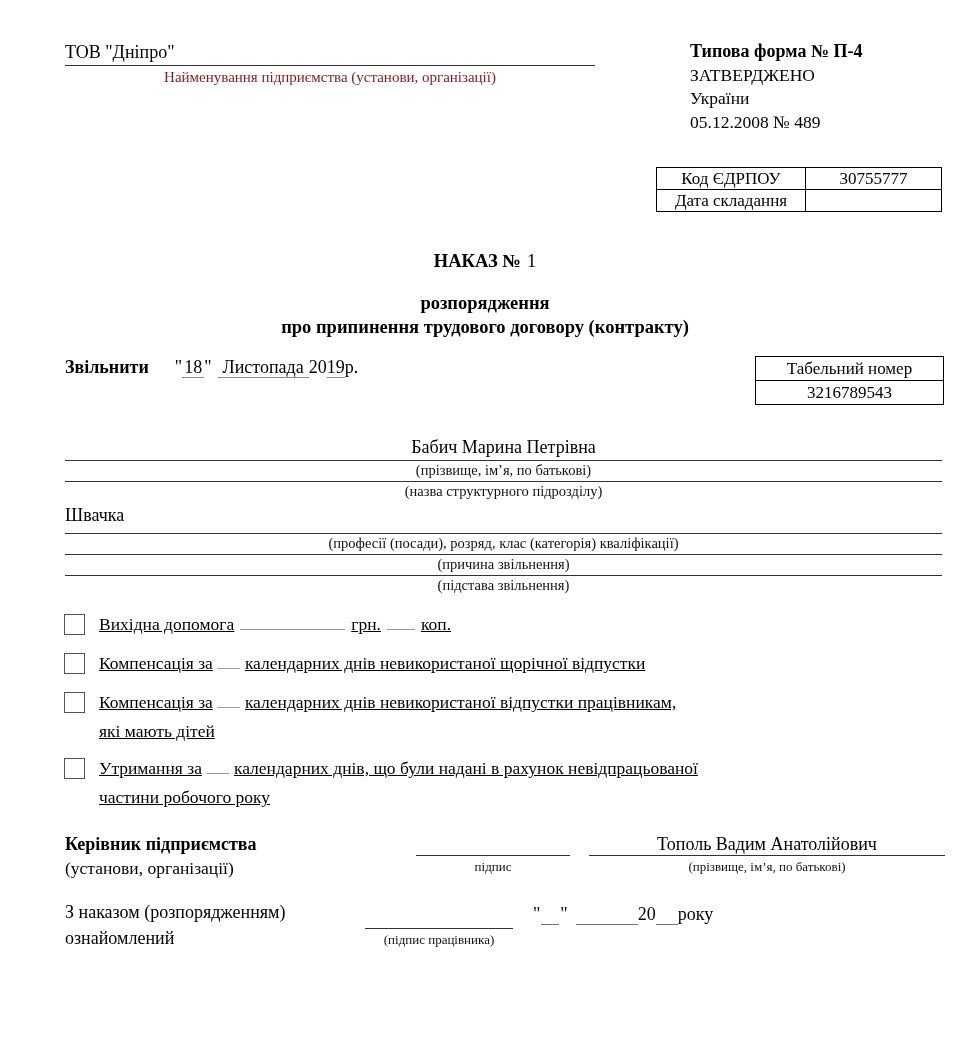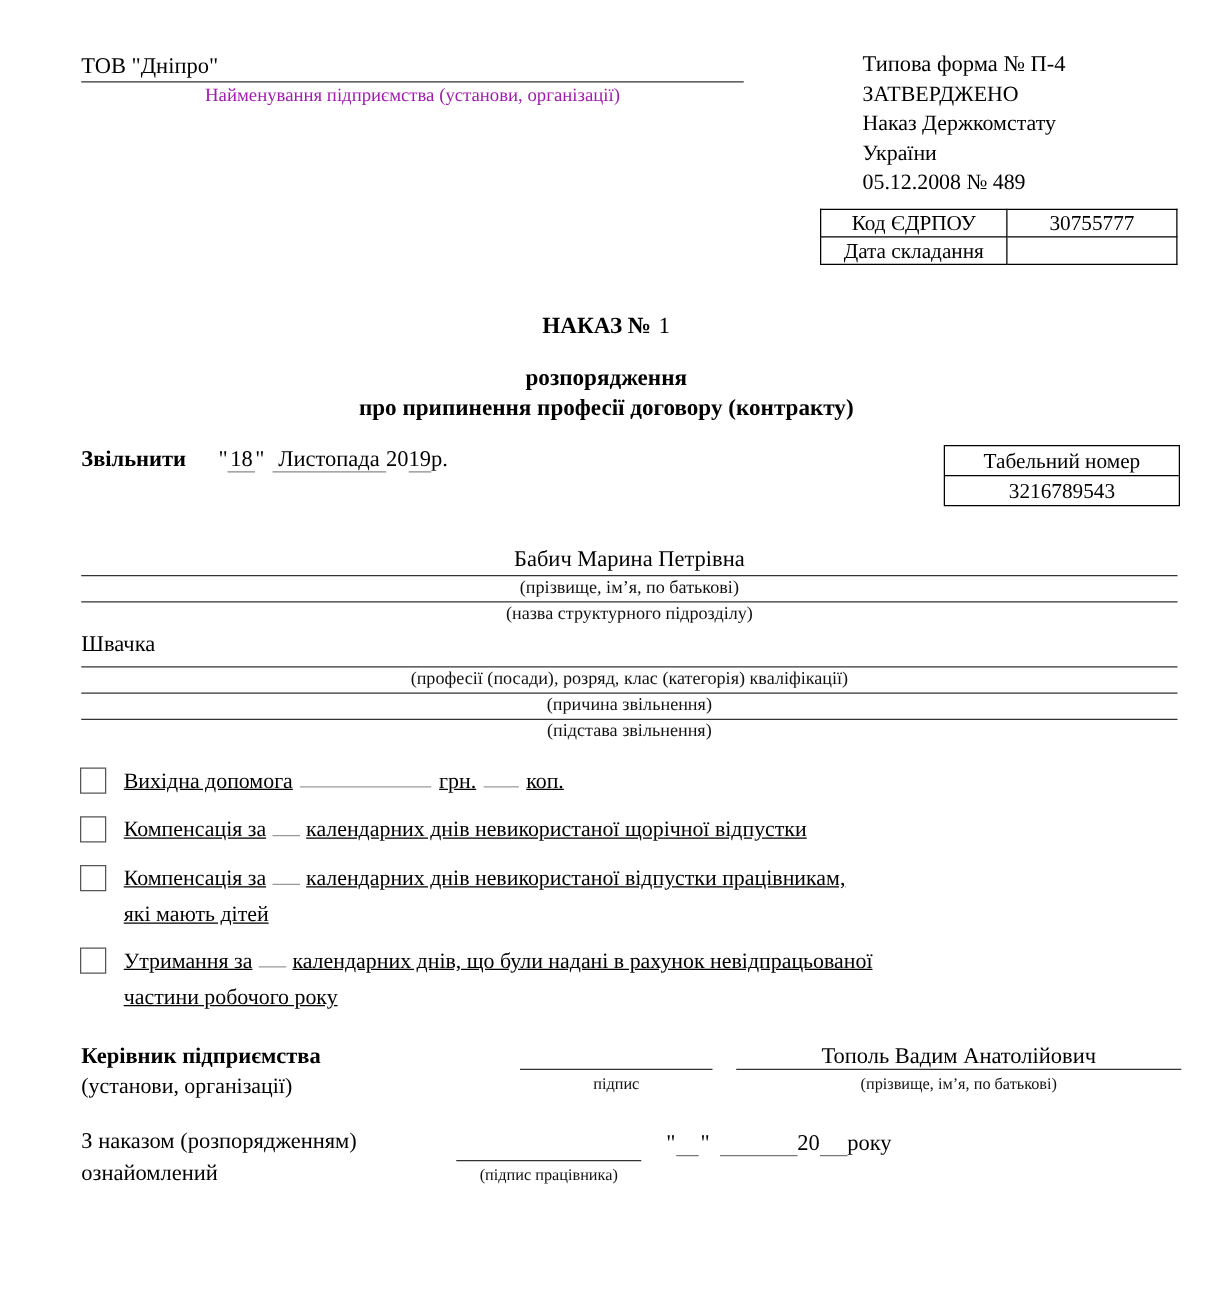--- a/index.html
+++ b/index.html
@@ -6,25 +6,25 @@
   .page{
     position:relative;width:970px;height:1044px;background:#fff;
     font-family:"Liberation Serif", serif;color:#000;overflow:hidden;
   }
   .bold{font-weight:bold;}
   .sec{position:absolute;}
 
   
   .sec-company{left:65px;top:42px;width:530px;}
   .company-name{font-size:18px;height:22px;border-bottom:1.5px solid #333;padding-bottom:1px;}
-  .company-caption{font-size:15px;text-align:center;padding-top:3px;color:#a21caf;}
+  .company-caption{font-size:15px;text-align:center;padding-top:3px;color:#7f1d1d;}
 
   
   .sec-forminfo{left:690px;top:40px;font-size:17.5px;line-height:23.5px;}
-  .forminfo-title{font-size:18px;font-weight:normal;}
+  .forminfo-title{font-size:18px;font-weight:bold;}
 
   
   .sec-codes{left:656px;top:167px;}
   .codes-table{border-collapse:collapse;}
   .codes-table td{border:1.5px solid #000;font-size:17px;height:21px;padding:0 4px;text-align:center;}
   .codes-table td.lbl{width:140px;}
   .codes-table td.val{width:127px;}
 
   
   .sec-title{left:0;top:249px;width:970px;text-align:center;font-size:18.5px;font-weight:bold;line-height:24px;}
@@ -85,21 +85,20 @@
 <div class="page">
 
   <div class="sec sec-company">
     <div class="company-name">ТОВ "Дніпро"</div>
     <div class="company-caption">Найменування підприємства (установи, організації)</div>
   </div>
 
   <div class="sec sec-forminfo">
     <div class="forminfo-title">Типова форма № П-4</div>
     <div>ЗАТВЕРДЖЕНО</div>
-    <div>Наказ Держкомстату</div>
     <div>України</div>
     <div>05.12.2008 № 489</div>
   </div>
 
   <div class="sec sec-codes">
     <table class="codes-table">
       <tbody>
           <tr>
         <td class="lbl">Код ЄДРПОУ</td>
         <td class="val">30755777</td>
@@ -108,21 +107,21 @@
         <td class="lbl">Дата складання</td>
         <td class="val"></td>
       </tr>
     </tbody>
       </table>
   </div>
 
   <div class="sec sec-title">
     <div class="t-line1"><span>НАКАЗ №</span><span class="t-num">1</span></div>
     <div>розпорядження</div>
-    <div>про припинення професії договору (контракту)</div>
+    <div>про припинення трудового договору (контракту)</div>
   </div>
 
   <div class="sec sec-dismiss">
     <span class="dismiss-label">Звільнити</span><span>"</span><span class="u d-day">18</span><span>"</span><span class="u d-month">Листопада</span><span>20</span><span class="u">19</span><span>р.</span>
   </div>
 
   <div class="sec sec-tab">
     <div class="tab-row1">Табельний номер</div>
     <div class="tab-row2">3216789543</div>
   </div>

